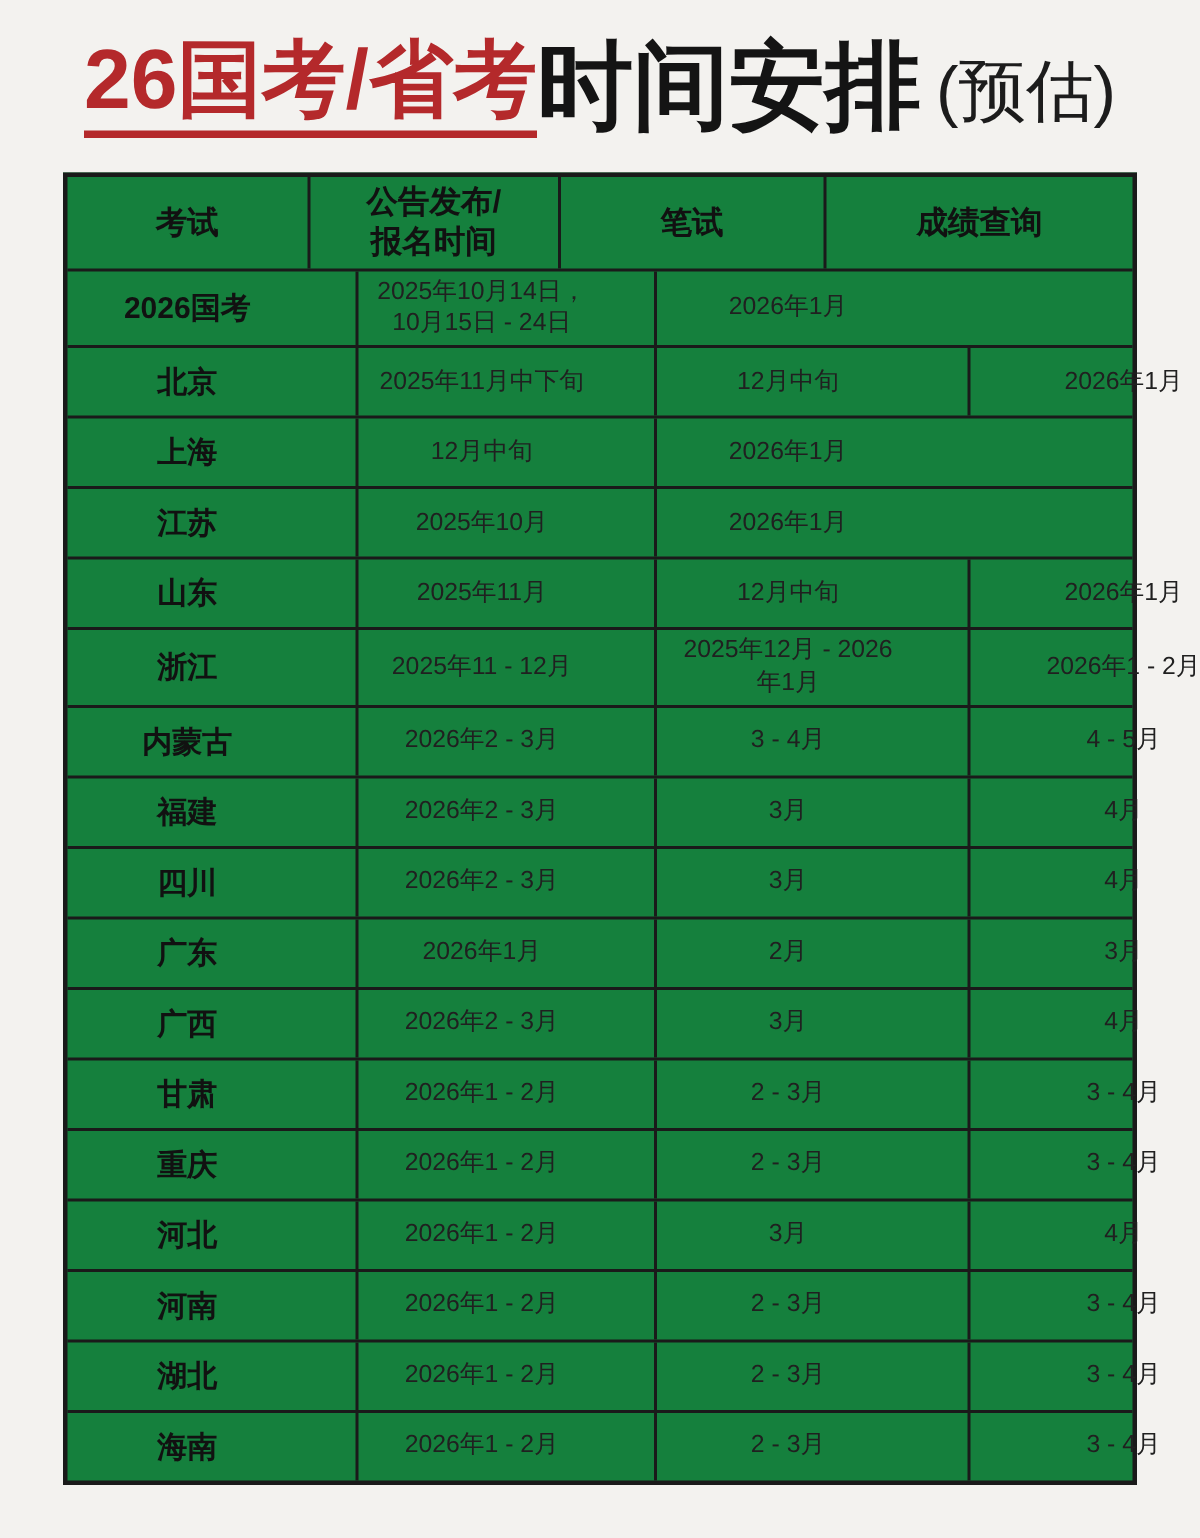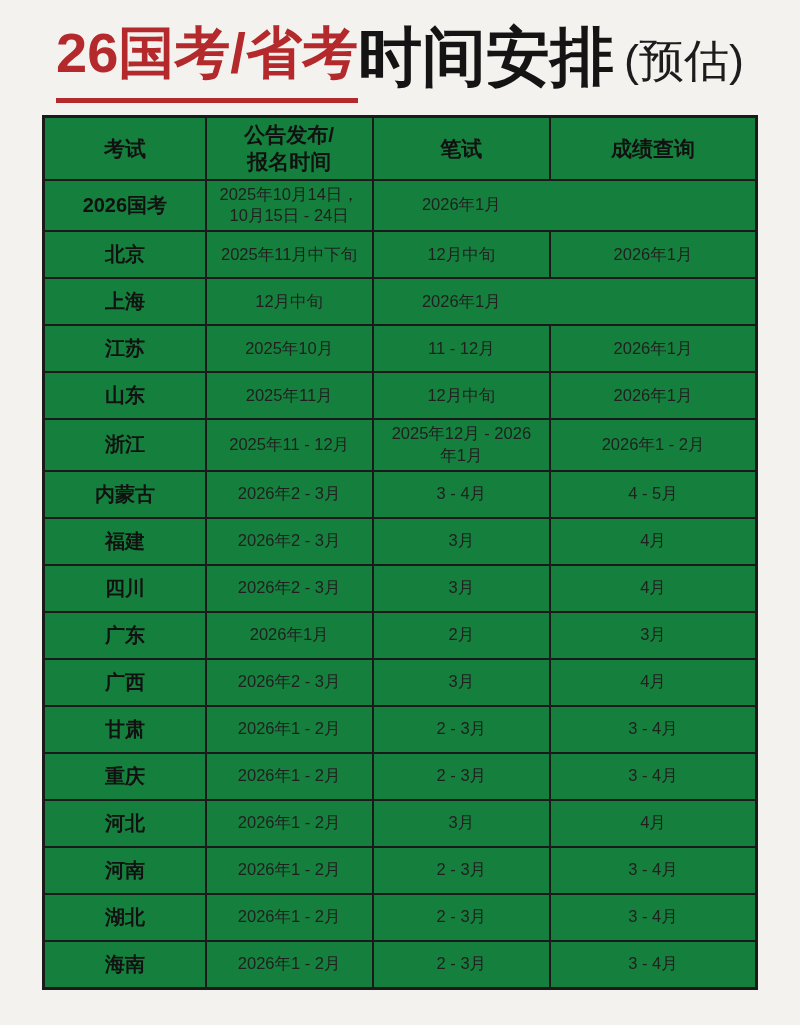--- a/index.html
+++ b/index.html
@@ -11,21 +11,21 @@
   .page{position:relative;width:800px;height:1025px;overflow:hidden;}
 
   
   .title{
     position:absolute;top:22px;left:0;width:100%;
     text-align:center;white-space:nowrap;
     letter-spacing:0px;line-height:1.1;
   }
   .t-red{
     color:#b4292b;font-size:56px;font-weight:800;
-    border-bottom:5px solid #b4292b;padding-bottom:14px;
+    border-bottom:5px solid #b4292b;padding-bottom:3px;
     display:inline-block;
   }
   .t-black{
     color:#141414;font-size:64px;font-weight:800;
     display:inline-block;vertical-align:top;
   }
   .t-paren{
     color:#1c1c1c;font-size:45px;font-weight:400;
     display:inline-block;vertical-align:baseline;
     margin-left:10px;position:relative;top:4px;
@@ -34,21 +34,21 @@
   
   .table{
     position:absolute;left:42px;top:115px;width:716px;
     border:3px solid #1a1a1a;background:#15803d;
     box-sizing:border-box;
   }
   .row{
     display:grid;
     grid-template-columns:22.5% 23.5% 25% 29%;
   }
-  .row + .row{border-top:2px solid #1a1a1a;}
+  .row + .row{border-top:2px solid #1a1a1a;gap:32px;}
   .cell{
     display:flex;align-items:center;justify-content:center;
     text-align:center;white-space:pre-line;
     padding:3px 6px;box-sizing:border-box;
     color:#1c1c1c;
   }
   .cell + .cell{border-left:2px solid #1a1a1a;}
   .hcell{
     min-height:57px;font-size:21px;font-weight:700;color:#111;
     line-height:1.3;
@@ -91,21 +91,20 @@
         <div class="cell data-cell">2026年1月</div>
       </div>
       <div class="row">
         <div class="cell exam-cell">上海</div>
         <div class="cell data-cell">12月中旬</div>
         <div class="cell data-cell">2026年1月</div>
       </div>
       <div class="row">
         <div class="cell exam-cell">江苏</div>
         <div class="cell data-cell">2025年10月</div>
-        <div class="cell data-cell">11 - 12月</div>
         <div class="cell data-cell">2026年1月</div>
       </div>
       <div class="row">
         <div class="cell exam-cell">山东</div>
         <div class="cell data-cell">2025年11月</div>
         <div class="cell data-cell">12月中旬</div>
         <div class="cell data-cell">2026年1月</div>
       </div>
       <div class="row">
         <div class="cell exam-cell">浙江</div>

